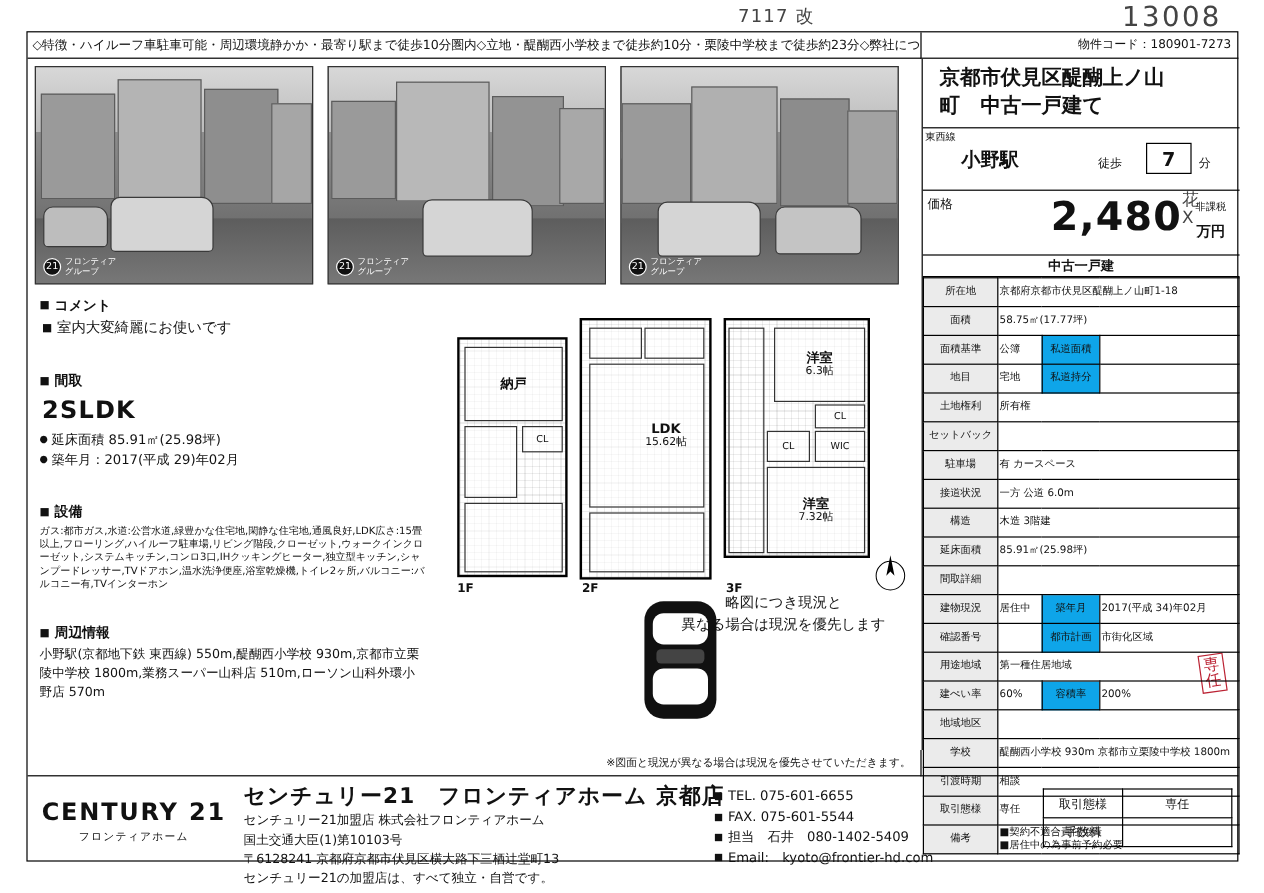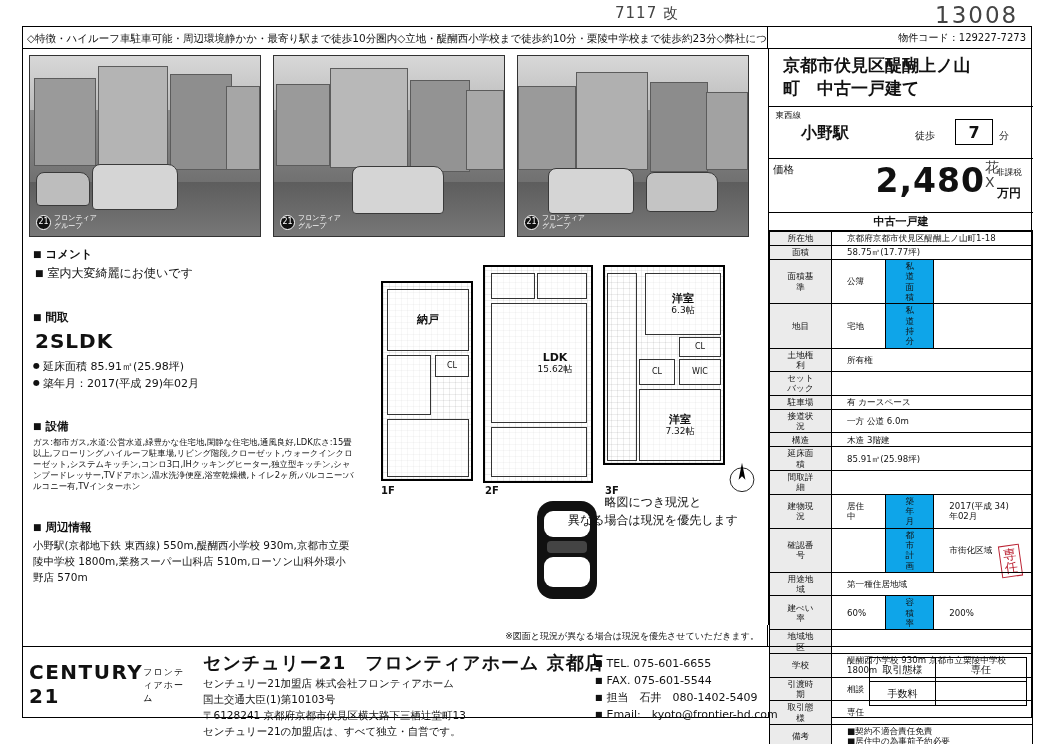--- a/index.html
+++ b/index.html
@@ -149,21 +149,21 @@
     border-bottom:1px solid #000;
     padding:5px 6px 0 14px;
     font-size:17px; font-weight:bold; line-height:1.35; letter-spacing:0px;
   }
   .station-box {
     position:absolute; left:0; top:58px; width:264px; height:52px;
     border-bottom:1px solid #000;
   }
   .sb-line {
     position:absolute; left:2px; top:4px; width:30px;
-    font-size:8.5px; line-height:1.15; text-align:right;
+    font-size:8.5px; line-height:1.15; text-align:left;
   }
   .sb-name {
     position:absolute; left:32px; top:16px; font-size:16px; font-weight:bold;
   }
   .sb-walk { position:absolute; left:146px; top:22px; font-size:10px; }
   .sb-min-box {
     position:absolute; left:186px; top:12px; width:38px; height:26px;
     border:1px solid #000; font-size:16px; font-weight:bold;
     display:flex; align-items:center; justify-content:center;
   }
@@ -185,21 +185,21 @@
     position:absolute; left:0; top:164px; width:264px; height:18px;
     border-bottom:1px solid #000; text-align:center;
     font-size:11px; font-weight:bold; line-height:18px;
   }
 
   table.spec {
     position:absolute; left:0; top:182px; width:264px;
     border-collapse:collapse; font-size:8.6px;
   }
   table.spec td {
-    border:1px solid #000; padding:1px 15px; height:14px; line-height:1.2;
+    border:1px solid #000; padding:1px 1px; height:24px; line-height:1.2;
     vertical-align:middle;
   }
   table.spec td.k { width:62px; background:#ebebeb; text-align:center; font-size:8.6px; }
   table.spec td.k2 { width:48px; background:#0ea5e9; text-align:center; }
   .tall td { height:30px; }
 
   
   .bottom-note {
     position:absolute; left:0; top:598px; width:745px; height:22px;
     border-right:1px solid #000; border-bottom:1px solid #000;
@@ -207,21 +207,21 @@
   }
   .rc-bottom-note {
     position:absolute; left:745px; top:598px; width:264px; height:22px;
     border-bottom:1px solid #000;
   }
 
   
   .footer { position:absolute; left:0; top:620px; width:1010px; height:71px; }
   .logo-box {
     position:absolute; left:6px; top:8px; width:165px; height:58px;
-    display:flex; justify-content:center; align-items:center;
+    display:flex; flex-direction:column; justify-content:center; align-items:center;
   }
   .logo-main { font-size:20px; font-weight:bold; letter-spacing:1.5px; }
   .logo-sub { font-size:9px; margin-top:3px; letter-spacing:1px; }
   .co-block { position:absolute; left:180px; top:4px; width:420px; }
   .co-name { font-size:18px; font-weight:bold; letter-spacing:1px; }
   .co-line { font-size:10.5px; margin-top:2px; }
   .contact { position:absolute; left:572px; top:8px; width:270px; font-size:11px; line-height:1.55; }
   .contact div:before { content:"■"; font-size:8px; margin-right:4px; vertical-align:1px; }
   table.deal {
     position:absolute; left:846px; top:10px; width:158px;
@@ -238,21 +238,21 @@
   <div class="hand" id="hw-code">7117 改</div>
   <div class="hand" id="hw-num">13008</div>
   <div class="hand" id="hw-side" style="white-space:pre">花
 X</div>
   <div class="hand" id="hw-stamp" style="white-space:pre">専
 任</div>
 
   <div class="frame">
 
     <div class="banner">◇特徴・ハイルーフ車駐車可能・周辺環境静かか・最寄り駅まで徒歩10分圏内◇立地・醍醐西小学校まで徒歩約10分・栗陵中学校まで徒歩約23分◇弊社について・センチュ…</div>
-    <div class="propcode">物件コード：129227-7273</div>
+    <div class="propcode">物件コード：180901-7273</div>
 
     <div class="photos">
       <div class="photo p1">
         <div class="ph-sky"></div>
           <div class="ph-mid"></div>
           <div class="ph-ground"></div>
         <div class="ph-bld" style="left:4px;top:22px;width:62px;height:88px;"></div>
         <div class="ph-bld" style="left:68px;top:10px;width:70px;height:100px;background:#b4b4b4;"></div>
         <div class="ph-bld" style="left:140px;top:18px;width:62px;height:96px;background:#8e8e8e;"></div>
         <div class="ph-bld" style="left:196px;top:30px;width:34px;height:84px;background:#a6a6a6;"></div>

